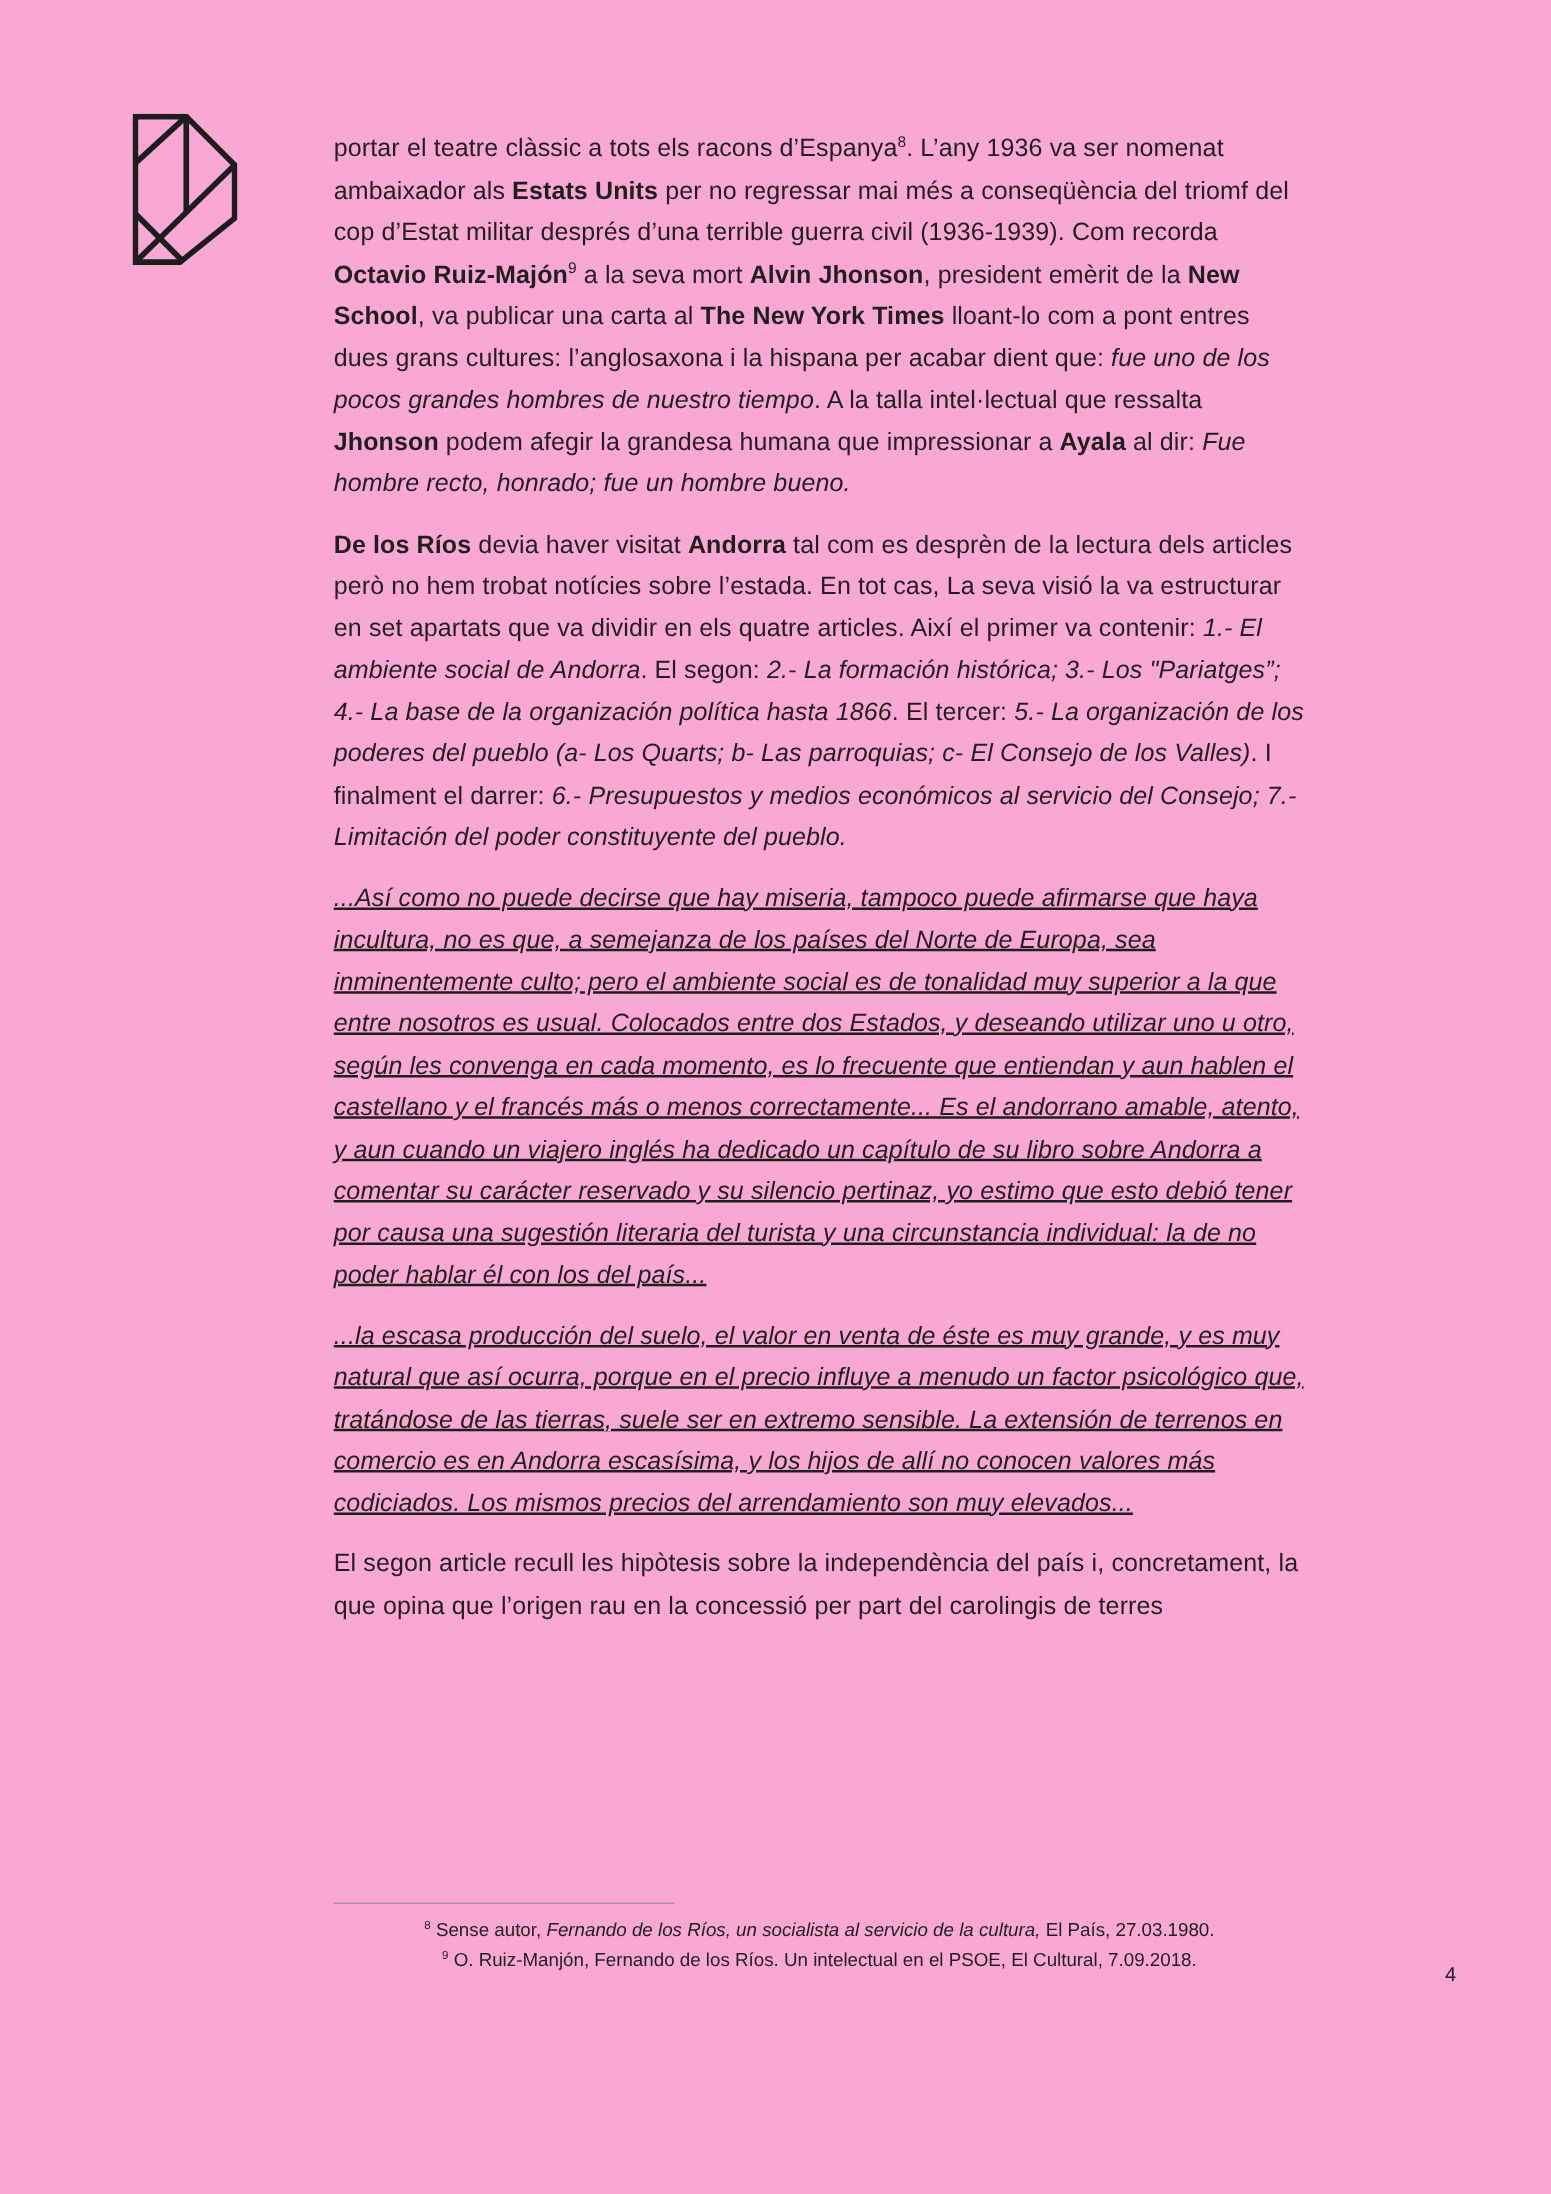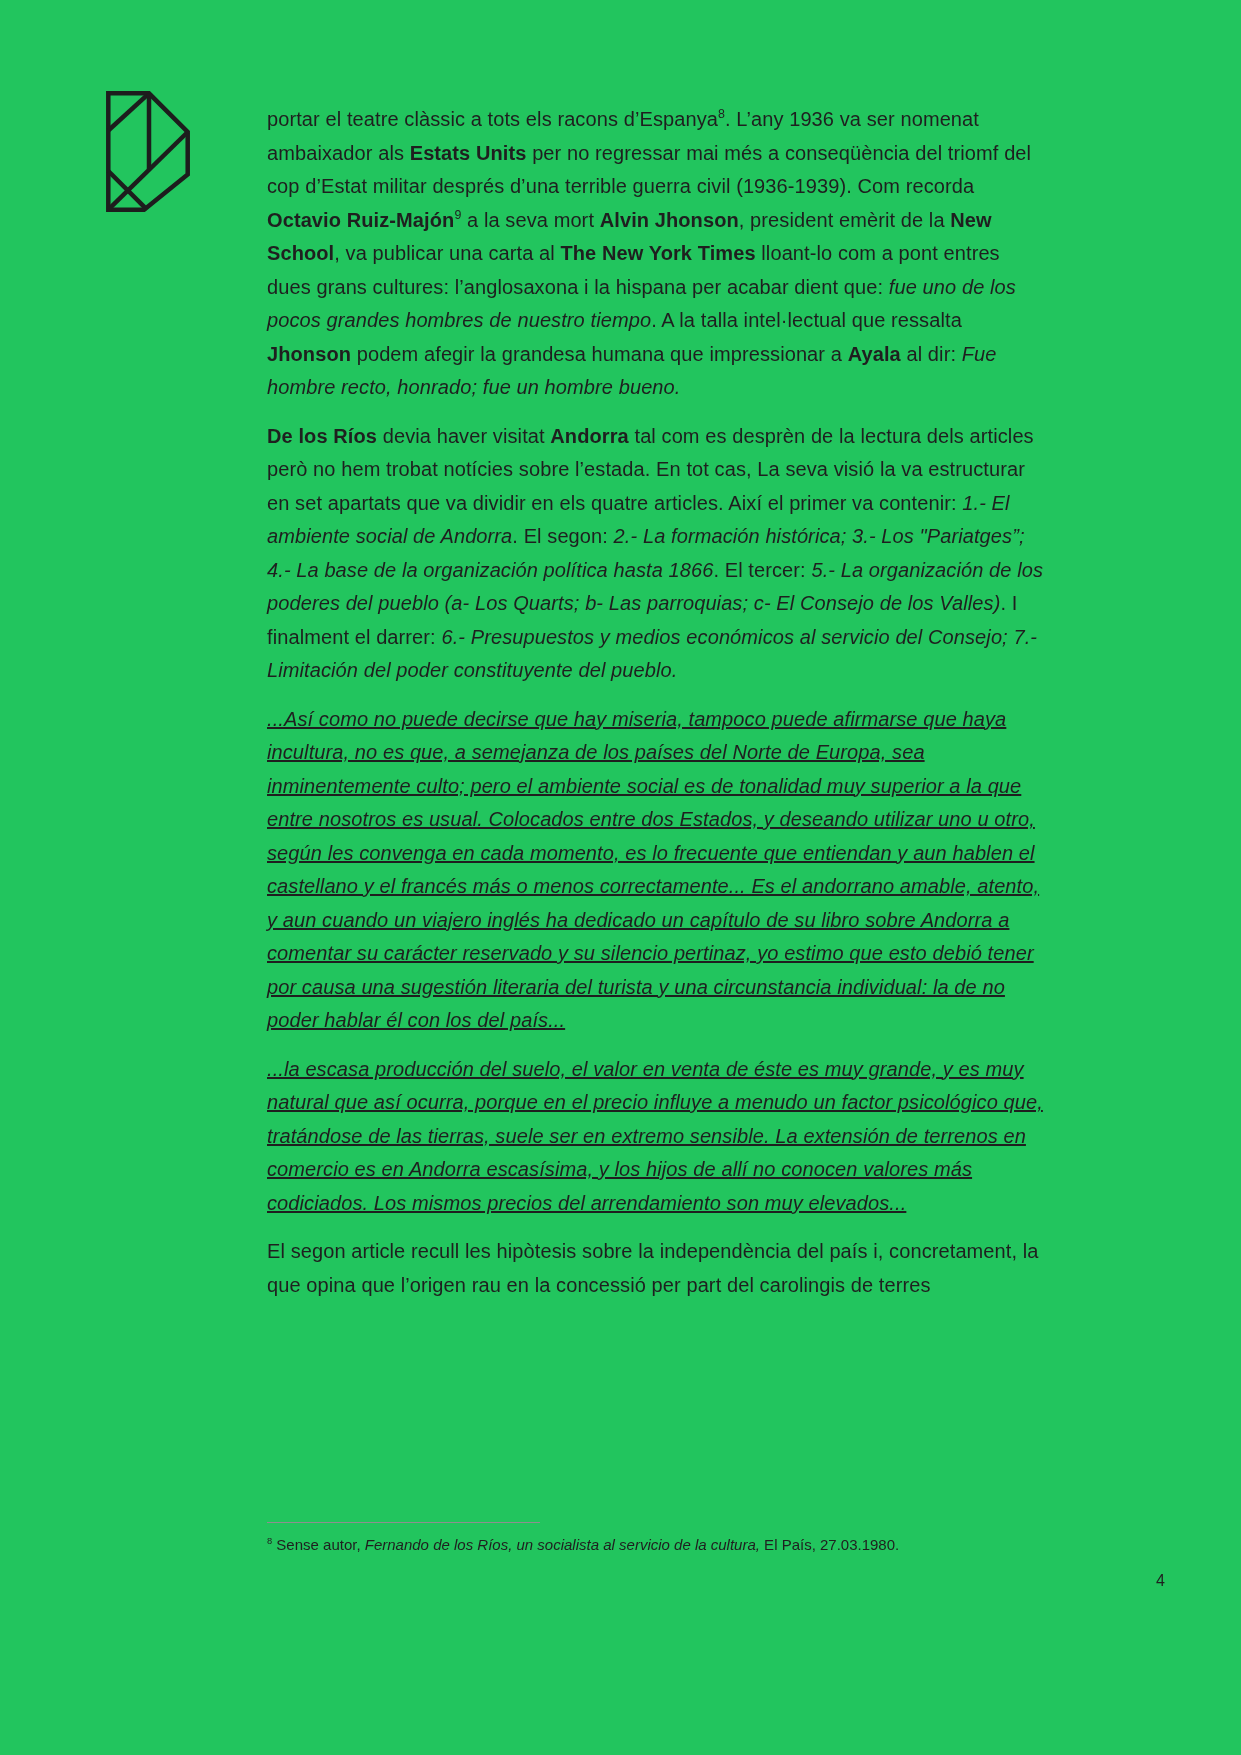--- a/index.html
+++ b/index.html
@@ -1,32 +1,32 @@
 <!DOCTYPE html>
 <html><head>
 <meta charset="utf-8">
 <style>
   html,body{margin:0;padding:0;background:#e8e8e8;}
   .page{
     position:relative;
     width:1241px;height:1755px;
     margin:0 auto;
-    background:#22c55e;
+    background:#f9a8d4;
     font-family:"Liberation Sans", sans-serif;
     color:#1f1f1f;
     overflow:hidden;
   }
   .logo{position:absolute;left:106px;top:91px;}
   .content{position:absolute;left:267px;top:103px;width:777px;}
   p.para{margin:0 0 15px 0;font-size:20px;line-height:33.5px;letter-spacing:0.1px;}
   p.para.quote{font-style:italic;text-decoration:underline;}
   .content sup,.footnotes sup{font-size:0.62em;line-height:0;vertical-align:super;}
   .bold{font-weight:700;}
   .italic{font-style:italic;}
-  .footnotes{position:absolute;left:267px;top:1522px;width:777px;font-size:15px;line-height:23.5px;}
+  .footnotes{position:absolute;left:267px;top:1522px;width:777px;font-size:15px;line-height:23.5px;text-align:center;}
   .fnrule{width:273px;border-top:1.5px solid #8f8f8f;margin:0 0 10px 0;}
   p.fn{margin:0;}
   .pagenum{position:absolute;right:76px;top:1572px;font-size:16px;color:#1f1f1f;}
 </style>
 </head>
 <body>
 
 <div class="page">
 
   <div class="logo">
@@ -44,18 +44,19 @@
       <p class="para"><span class="bold">De los Ríos</span><span> devia haver visitat </span><span class="bold">Andorra</span><span> tal com es desprèn de la lectura dels articles però no hem trobat notícies sobre l’estada. En tot cas, La seva visió la va estructurar en set apartats que va dividir en els quatre articles. Així el primer va contenir: </span><span class="italic">1.- El ambiente social de Andorra</span><span>. El segon: </span><span class="italic">2.- La formación histórica; 3.- Los "Pariatges”; 4.- La base de la organización política hasta 1866</span><span>. El tercer: </span><span class="italic">5.- La organización de los poderes del pueblo (a- Los Quarts; b- Las parroquias; c- El Consejo de los Valles)</span><span>. I finalment el darrer: </span><span class="italic">6.- Presupuestos y medios económicos al servicio del Consejo; 7.- Limitación del poder constituyente del pueblo.</span></p>
       <p class="para quote"><span>...Así como no puede decirse que hay miseria, tampoco puede afirmarse que haya incultura, no es que, a semejanza de los países del Norte de Europa, sea inminentemente culto; pero el ambiente social es de tonalidad muy superior a la que entre nosotros es usual. Colocados entre dos Estados, y deseando utilizar uno u otro, según les convenga en cada momento, es lo frecuente que entiendan y aun hablen el castellano y el francés más o menos correctamente... Es el andorrano amable, atento, y aun cuando un viajero inglés ha dedicado un capítulo de su libro sobre Andorra a comentar su carácter reservado y su silencio pertinaz, yo estimo que esto debió tener por causa una sugestión literaria del turista y una circunstancia individual: la de no poder hablar él con los del país...</span></p>
       <p class="para quote"><span>...la escasa producción del suelo, el valor en venta de éste es muy grande, y es muy natural que así ocurra, porque en el precio influye a menudo un factor psicológico que, tratándose de las tierras, suele ser en extremo sensible. La extensión de terrenos en comercio es en Andorra escasísima, y los hijos de allí no conocen valores más codiciados. Los mismos precios del arrendamiento son muy elevados...</span></p>
       <p class="para"><span>El segon article recull les hipòtesis sobre la independència del país i, concretament, la que opina que l’origen rau en la concessió per part del carolingis de terres</span></p>
     </main>
 
   <div class="footnotes">
     <div class="fnrule"></div>
     <div id="footnotes-list">
         <p class="fn"><sup>8</sup><span> Sense autor, </span><span class="italic">Fernando de los Ríos, un socialista al servicio de la cultura,</span><span> El País, 27.03.1980.</span></p>
+        <p class="fn"><sup>9</sup><span> O. Ruiz-Manjón, Fernando de los Ríos. Un intelectual en el PSOE, El Cultural, 7.09.2018.</span></p>
       </div>
   </div>
 
   <div class="pagenum">4</div>
 
 </div>
 
 </body></html>

